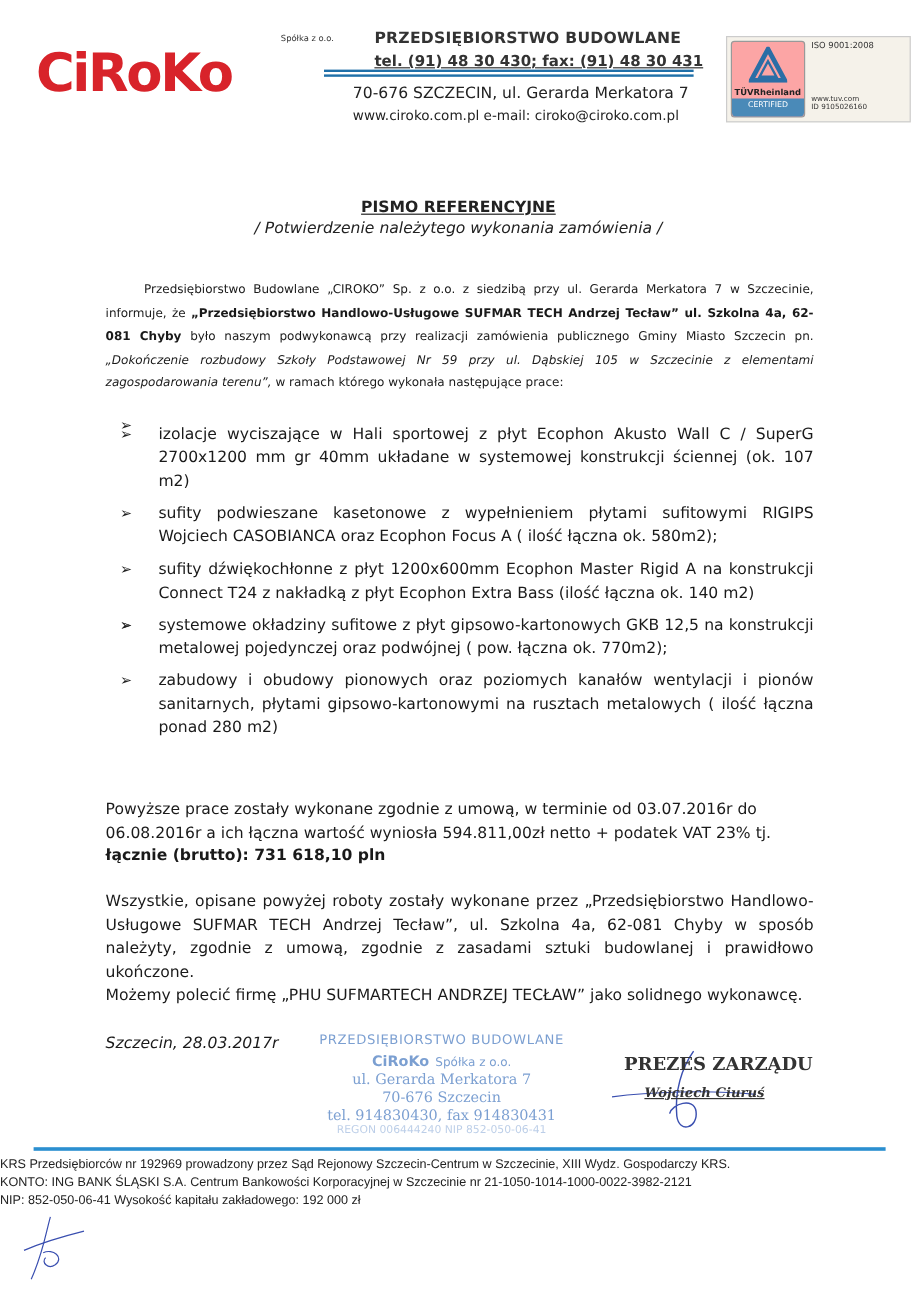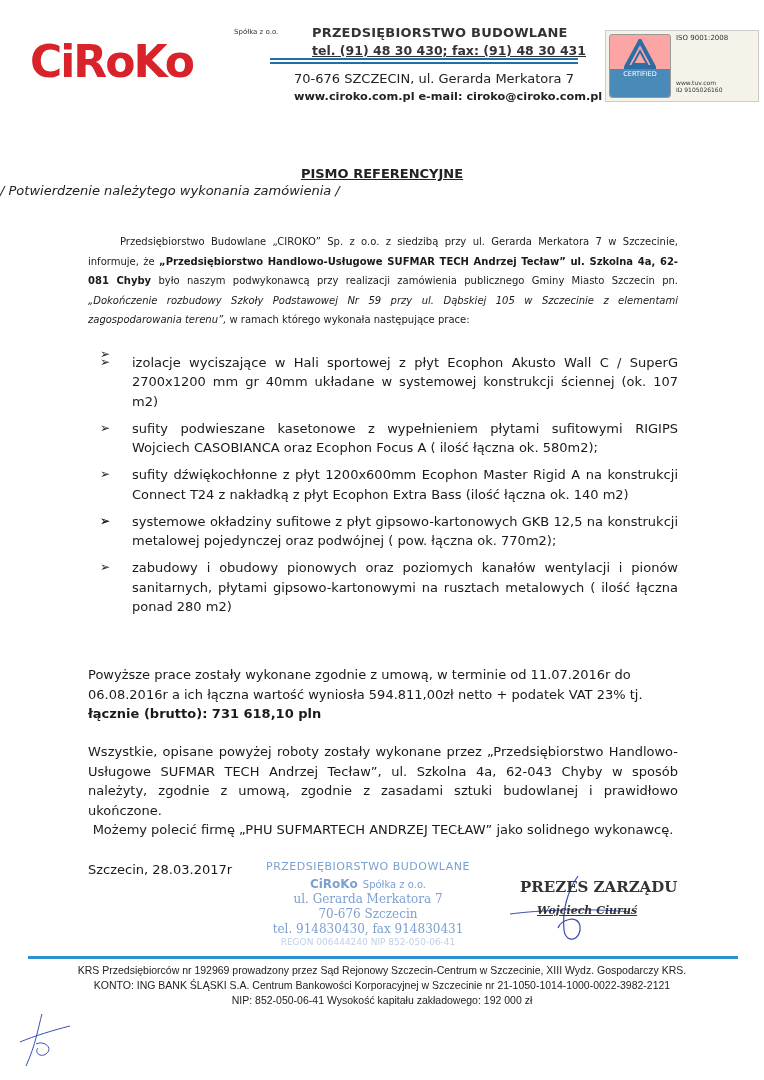--- a/index.html
+++ b/index.html
@@ -8,59 +8,59 @@
 
   
   .logo { left:30px; top:36px; width:240px; height:52px; }
   .logo-text { font-family:"DejaVu Sans", sans-serif; font-weight:bold; font-size:44px; color:#d8232a; letter-spacing:-2px; line-height:52px; }
   .logo-sub { left:234px; top:28px; font-size:7px; color:#333; }
   .company-name { left:312px; top:25px; font-weight:bold; font-size:13px; color:#333; letter-spacing:0.2px; }
   .company-tel { left:312px; top:43px; font-weight:bold; font-size:12.5px; color:#333; text-decoration:underline; }
   .hdr-lines { left:270px; top:58px; width:308px; height:10px; }
   .hdr-lines div { height:2px; background:#1f6fa8; margin-bottom:2px; }
   .company-addr { left:294px; top:71px; font-size:13px; color:#222; }
-  .company-web { left:294px; top:90px; font-size:11.3px; color:#222;font-weight:bold; }
+  .company-web { left:294px; top:90px; font-size:11.3px; color:#222; }
 
   
   .cert { left:605px; top:30px; width:152px; height:70px; background:#f5f2ea; border:1px solid #ccc; }
   .cert-badge { left:3px; top:3px; width:60px; height:62px; background:#fca5a5; border:1px solid #999; border-radius:3px; }
   .cert-tri { left:14px; top:4px; width:32px; height:30px; }
   .cert-brand { left:2px; top:38px; font-size:7px; font-weight:bold; color:#222; }
-  .cert-cert { left:0; bottom:0; width:60px; height:28px; background:#4a8ab8; color:#fff; font-size:6.5px; text-align:center; line-height:11px; border-radius:0 0 3px 3px; }
+  .cert-cert { left:0; bottom:0; width:60px; height:15px; background:#4a8ab8; color:#fff; font-size:6.5px; text-align:center; line-height:11px; border-radius:0 0 3px 3px; }
   .cert-iso { left:70px; top:3px; font-size:7px; color:#333; }
   .cert-web { left:70px; top:48px; font-size:6px; color:#333; line-height:7px; }
 
   
   .title { left:0; width:764px; top:166px; text-align:center; font-weight:bold; font-size:13px; text-decoration:underline; color:#222; }
-  .subtitle { left:0; width:764px; top:183px; font-style:italic; font-size:13px; color:#222; }
+  .subtitle { left:0; width:764px; top:183px; text-align:center; font-style:italic; font-size:13px; color:#222; }
   .para { left:88px; width:590px; top:232px; font-size:10px; line-height:19.5px; text-align:justify; }
   .para b { font-weight:bold; }
   .para i { font-style:italic; }
   .indent { padding-left:32px; }
 
   .list { left:100px; width:578px; top:345px; font-size:13px; line-height:19.5px; }
   .li { position:relative; padding-left:32px; margin-bottom:7.5px; text-align:justify; }
   .li .bullet { position:absolute; left:0; top:0; font-size:12px; color:#222; }
 
   .para2 { left:88px; width:590px; top:665px; font-size:13px; line-height:19.5px; }
   .para3 { left:88px; width:590px; top:742px; font-size:13px; line-height:19.5px; text-align:justify; }
 
-  .date { left:88px; top:862px; font-size:13px; }
+  .date { left:88px; top:862px; font-style:italic; font-size:13px; }
   .stamp { left:262px; top:860px; width:212px; text-align:center; color:#4f7fc2; opacity:0.75; }
   .stamp .s1 { font-size:11px; letter-spacing:0.5px; }
   .stamp .s2 { font-size:12px; font-weight:bold; }
   .stamp .s3 { font-family:"DejaVu Serif", serif; font-size:12px; line-height:15px; }
   .stamp .s4 { font-size:9px; opacity:0.5; }
 
   .prezes { left:520px; top:878px; font-family:"DejaVu Serif", serif; font-weight:bold; font-size:15px; color:#333; }
   .name { left:537px; top:904px; font-family:"DejaVu Serif", serif; font-style:italic; font-weight:bold; font-size:11px; color:#333; text-decoration:underline; }
   .sig { left:500px; top:870px; width:140px; height:80px; }
 
   .footer-line { left:28px; top:956px; width:710px; height:3px; background:#2b8fd0; }
-  .footer { left:0; width:764px; top:963px; text-align:center; font-family:"Liberation Sans", sans-serif; font-size:10.5px; line-height:15px; color:#222; }
+  .footer { left:0; width:764px; top:963px; font-family:"Liberation Sans", sans-serif; font-size:10.5px; line-height:15px; color:#222; }
   .paraph { left:14px; top:1010px; width:60px; height:60px; }
 </style>
 </head>
 <body>
 
 <div class="abs logo">
   <span class="logo-text">CiRoKo</span>
 </div>
 <div class="abs logo-sub">Spółka z o.o.</div>
 <div class="abs company-name">PRZEDSIĘBIORSTWO BUDOWLANE</div>
@@ -97,28 +97,28 @@
   <div class="li"><span class="bullet">➢</span></div>
   <div class="li"><span class="bullet">➢</span><span>izolacje wyciszające w Hali sportowej z płyt Ecophon Akusto Wall C / SuperG 2700x1200 mm gr 40mm układane w systemowej konstrukcji ściennej (ok. 107 m2)</span></div>
   <div class="li"><span class="bullet">➢</span><span>sufity podwieszane kasetonowe z wypełnieniem płytami sufitowymi RIGIPS Wojciech CASOBIANCA oraz Ecophon Focus A ( ilość łączna ok. 580m2);</span></div>
   <div class="li"><span class="bullet">➢</span><span>sufity dźwiękochłonne z płyt 1200x600mm Ecophon Master Rigid A na konstrukcji Connect T24 z nakładką z płyt Ecophon Extra Bass (ilość łączna ok. 140 m2)</span></div>
   <div class="li"><span class="bullet">➢</span></div>
   <div class="li"><span class="bullet">➢</span><span>systemowe okładziny sufitowe z płyt gipsowo-kartonowych GKB 12,5 na konstrukcji metalowej pojedynczej oraz podwójnej ( pow. łączna ok. 770m2);</span></div>
   <div class="li"><span class="bullet">➢</span><span>zabudowy i obudowy pionowych oraz poziomych kanałów wentylacji i pionów sanitarnych, płytami gipsowo-kartonowymi na rusztach metalowych ( ilość łączna ponad 280 m2)</span></div>
 </div>
 
 <div class="abs para2">
-  <div>Powyższe prace zostały wykonane zgodnie z umową, w terminie od 11.07.2016r do</div>
+  <div>Powyższe prace zostały wykonane zgodnie z umową, w terminie od 03.07.2016r do</div>
   <div>06.08.2016r a ich łączna wartość wyniosła  594.811,00zł netto + podatek VAT 23% tj.</div>
   <div style="font-weight:bold">łącznie (brutto): 731 618,10 pln</div>
 </div>
 
 <div class="abs para3">
-  <div>Wszystkie, opisane powyżej roboty zostały wykonane przez „Przedsiębiorstwo Handlowo-Usługowe SUFMAR TECH Andrzej Tecław”, ul. Szkolna 4a, 62-043 Chyby  w sposób należyty, zgodnie z umową, zgodnie z zasadami sztuki budowlanej i prawidłowo ukończone.</div>
-  <div style="text-align:center">Możemy polecić firmę „PHU SUFMARTECH ANDRZEJ TECŁAW” jako solidnego wykonawcę.</div>
+  <div>Wszystkie, opisane powyżej roboty zostały wykonane przez „Przedsiębiorstwo Handlowo-Usługowe SUFMAR TECH Andrzej Tecław”, ul. Szkolna 4a, 62-081 Chyby  w sposób należyty, zgodnie z umową, zgodnie z zasadami sztuki budowlanej i prawidłowo ukończone.</div>
+  <div style="text-align:left">Możemy polecić firmę „PHU SUFMARTECH ANDRZEJ TECŁAW” jako solidnego wykonawcę.</div>
 </div>
 
 <div class="abs date">Szczecin, 28.03.2017r</div>
 
 <div class="abs stamp">
   <div class="s1">PRZEDSIĘBIORSTWO BUDOWLANE</div>
   <div><span class="s2">CiRoKo</span> <span style="font-size:10px">Spółka z o.o.</span></div>
   <div class="s3">ul. Gerarda Merkatora 7</div>
   <div class="s3">70-676 Szczecin</div>
   <div class="s3">tel. 914830430, fax 914830431</div>

